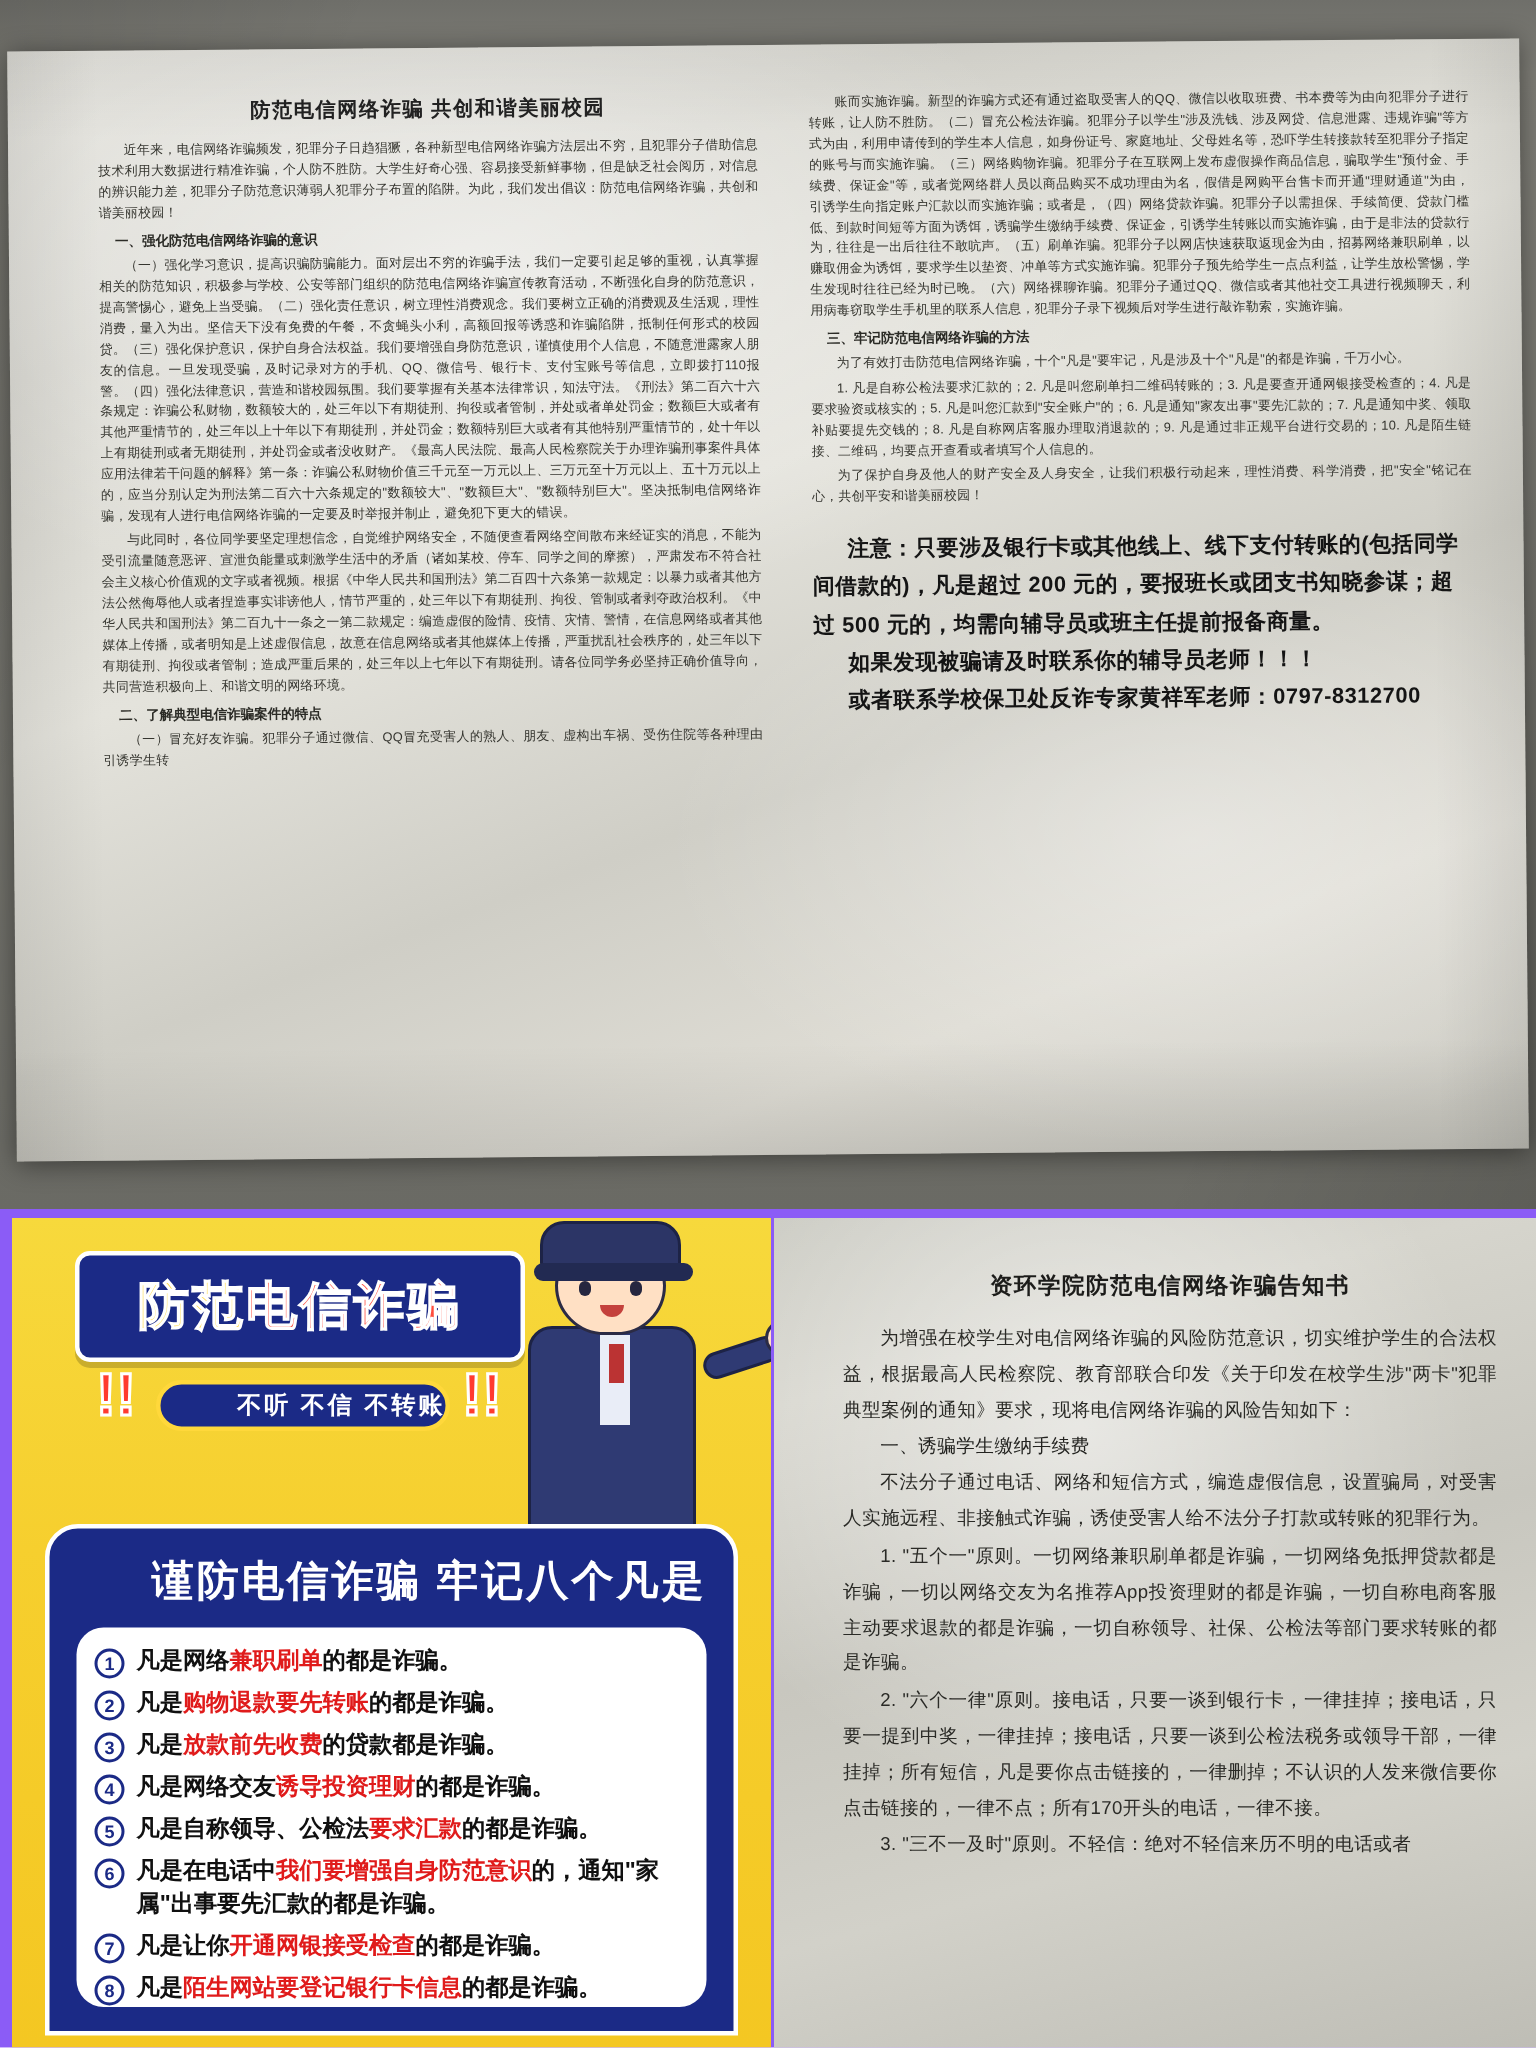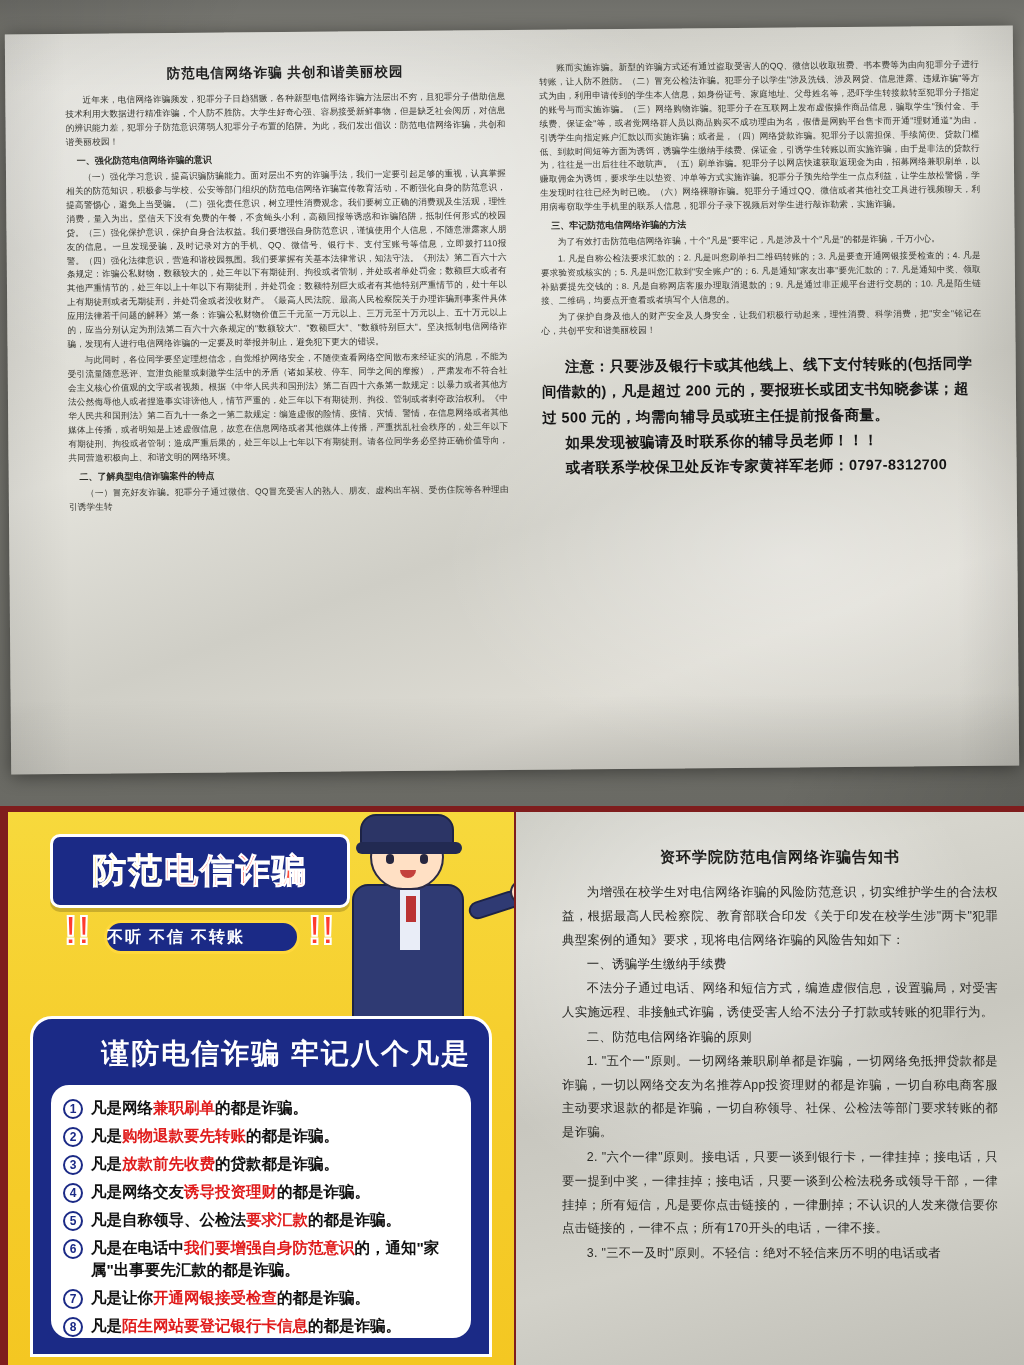--- a/index.html
+++ b/index.html
@@ -6,21 +6,21 @@
   html, body {
     margin: 0; padding: 0;
     width: 1024px; height: 1365px;
     background: #ffffff;
     font-family: "Liberation Sans", sans-serif;
     overflow: hidden;
   }
   #page {
     position: relative;
     width: 1024px; height: 1365px;
-    background: #7f1d1d;
+    background: #8b5cf6;
   }
 
   
   .top-photo {
     position: absolute;
     left: 0; top: 0;
     width: 1024px; height: 806px;
     background:
       linear-gradient(115deg, rgba(0,0,0,0.10) 0%, rgba(0,0,0,0.00) 18%, rgba(0,0,0,0.00) 82%, rgba(0,0,0,0.12) 100%),
       linear-gradient(180deg, #6f6f6a 0%, #7e7d76 6%, #6a6a64 100%);
@@ -117,21 +117,21 @@
     letter-spacing: 2px;
   }
   .title-badge span .hl { color: #ff4d3d; }
   .sub-badge {
     position: absolute;
     left: 96px; top: 108px;
     width: 196px; height: 34px;
     background: #1b2a86;
     border: 3px solid #ffd83b;
     border-radius: 18px;
-    display: flex; align-items: center; justify-content: flex-start; font-family: Liberation Serif, serif;
+    display: flex; align-items: center; justify-content: flex-end;
   }
   .sub-badge span { font-size: 16px; font-weight: bold; color: #ffffff; letter-spacing: 2px; }
   .bang {
     position: absolute;
     font-size: 40px; font-weight: bold; color: #ff3b2f;
     -webkit-text-stroke: 2px #ffffff;
   }
   .bang.l { left: 56px; top: 96px; }
   .bang.r { left: 300px; top: 96px; }
   .officer {
@@ -354,20 +354,19 @@
       </div>
     </div>
   </div>
 
   <div class="notice-doc">
     <div class="nd-inner">
       <div class="nd-title">资环学院防范电信网络诈骗告知书</div>
       <div class="nd-p">为增强在校学生对电信网络诈骗的风险防范意识，切实维护学生的合法权益，根据最高人民检察院、教育部联合印发《关于印发在校学生涉"两卡"犯罪典型案例的通知》要求，现将电信网络诈骗的风险告知如下：</div>
       <div class="nd-h">一、诱骗学生缴纳手续费</div>
       <div class="nd-p">不法分子通过电话、网络和短信方式，编造虚假信息，设置骗局，对受害人实施远程、非接触式诈骗，诱使受害人给不法分子打款或转账的犯罪行为。</div>
-      <div class="nd-h">二、防范电信网络诈骗的原则</div>
       <div class="nd-p">1. "五个一"原则。一切网络兼职刷单都是诈骗，一切网络免抵押贷款都是诈骗，一切以网络交友为名推荐App投资理财的都是诈骗，一切自称电商客服主动要求退款的都是诈骗，一切自称领导、社保、公检法等部门要求转账的都是诈骗。</div>
       <div class="nd-p">2. "六个一律"原则。接电话，只要一谈到银行卡，一律挂掉；接电话，只要一提到中奖，一律挂掉；接电话，只要一谈到公检法税务或领导干部，一律挂掉；所有短信，凡是要你点击链接的，一律删掉；不认识的人发来微信要你点击链接的，一律不点；所有170开头的电话，一律不接。</div>
       <div class="nd-p">3. "三不一及时"原则。不轻信：绝对不轻信来历不明的电话或者</div>
     </div>
   </div>
 
 </div>
 
 </body></html>

